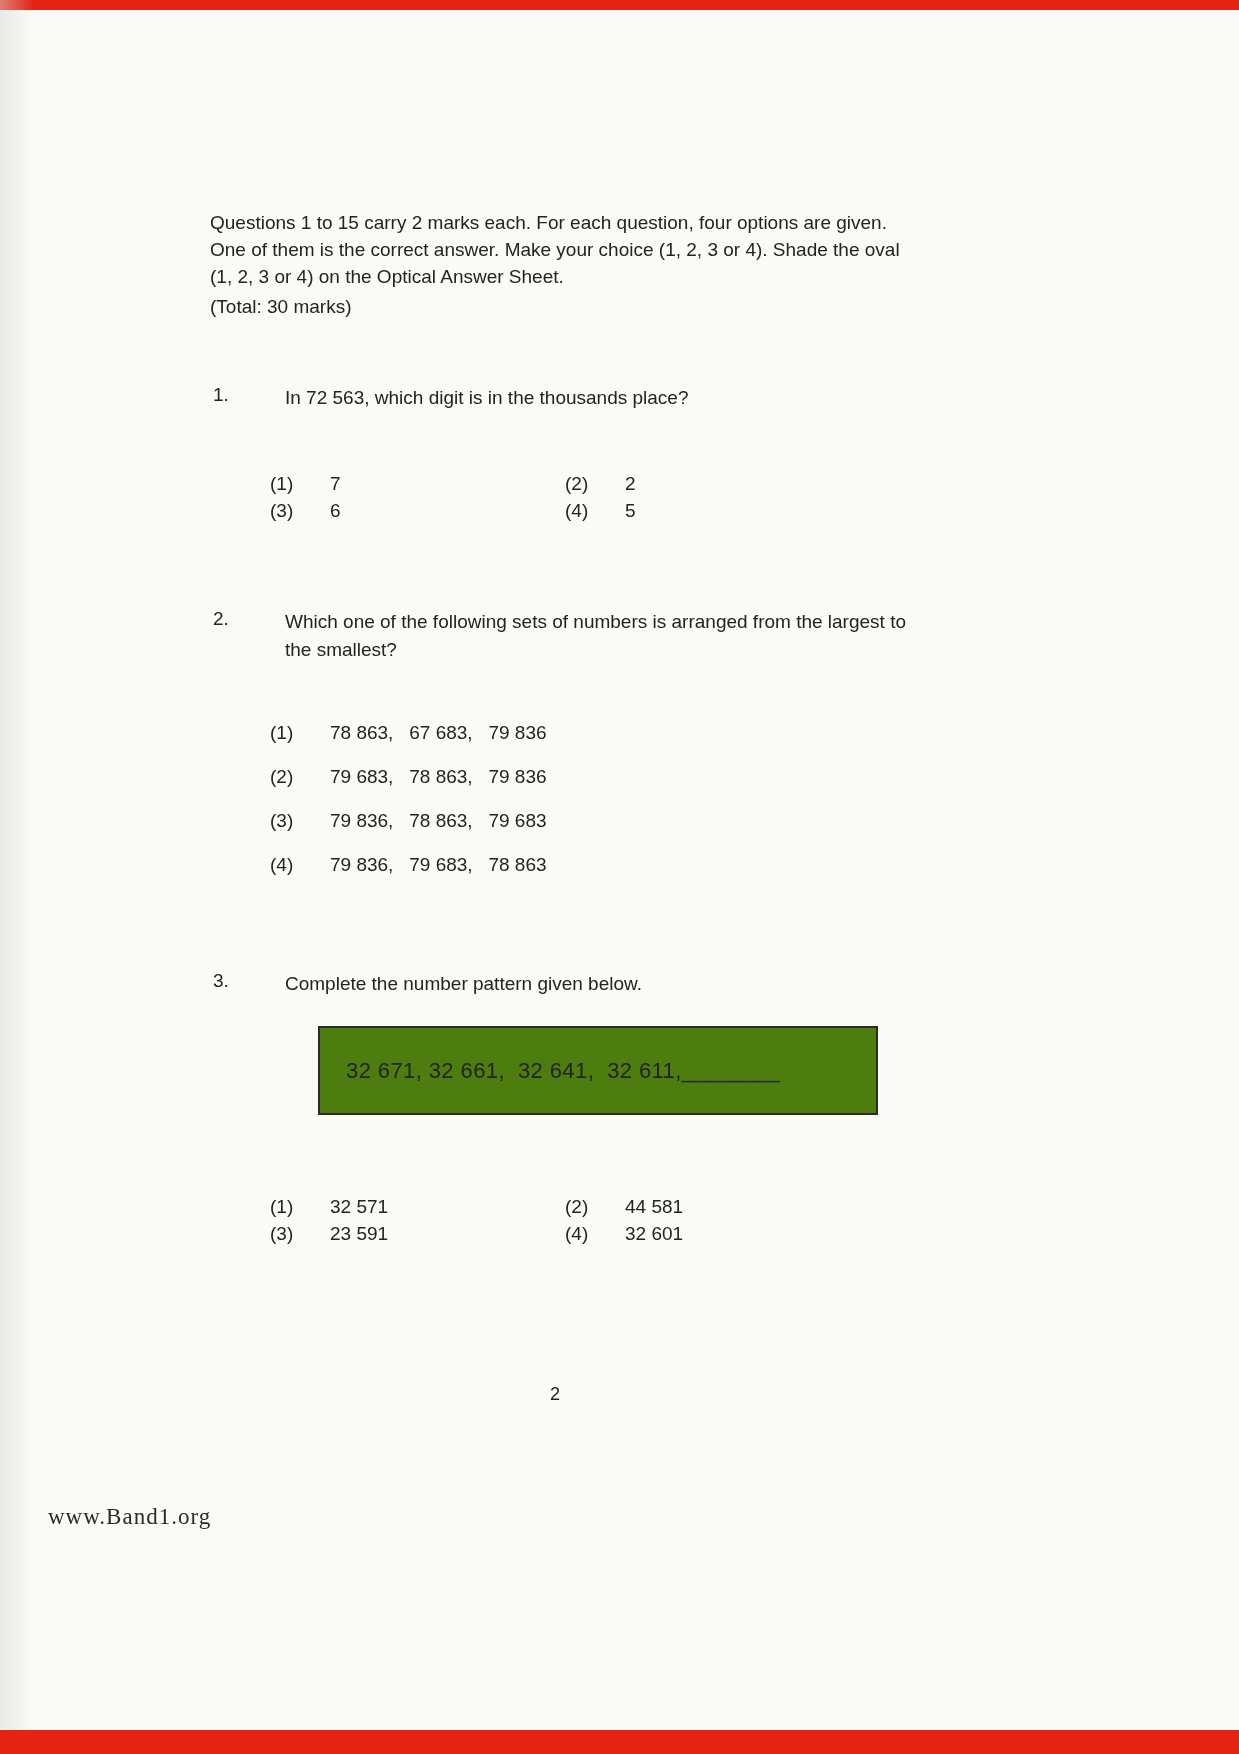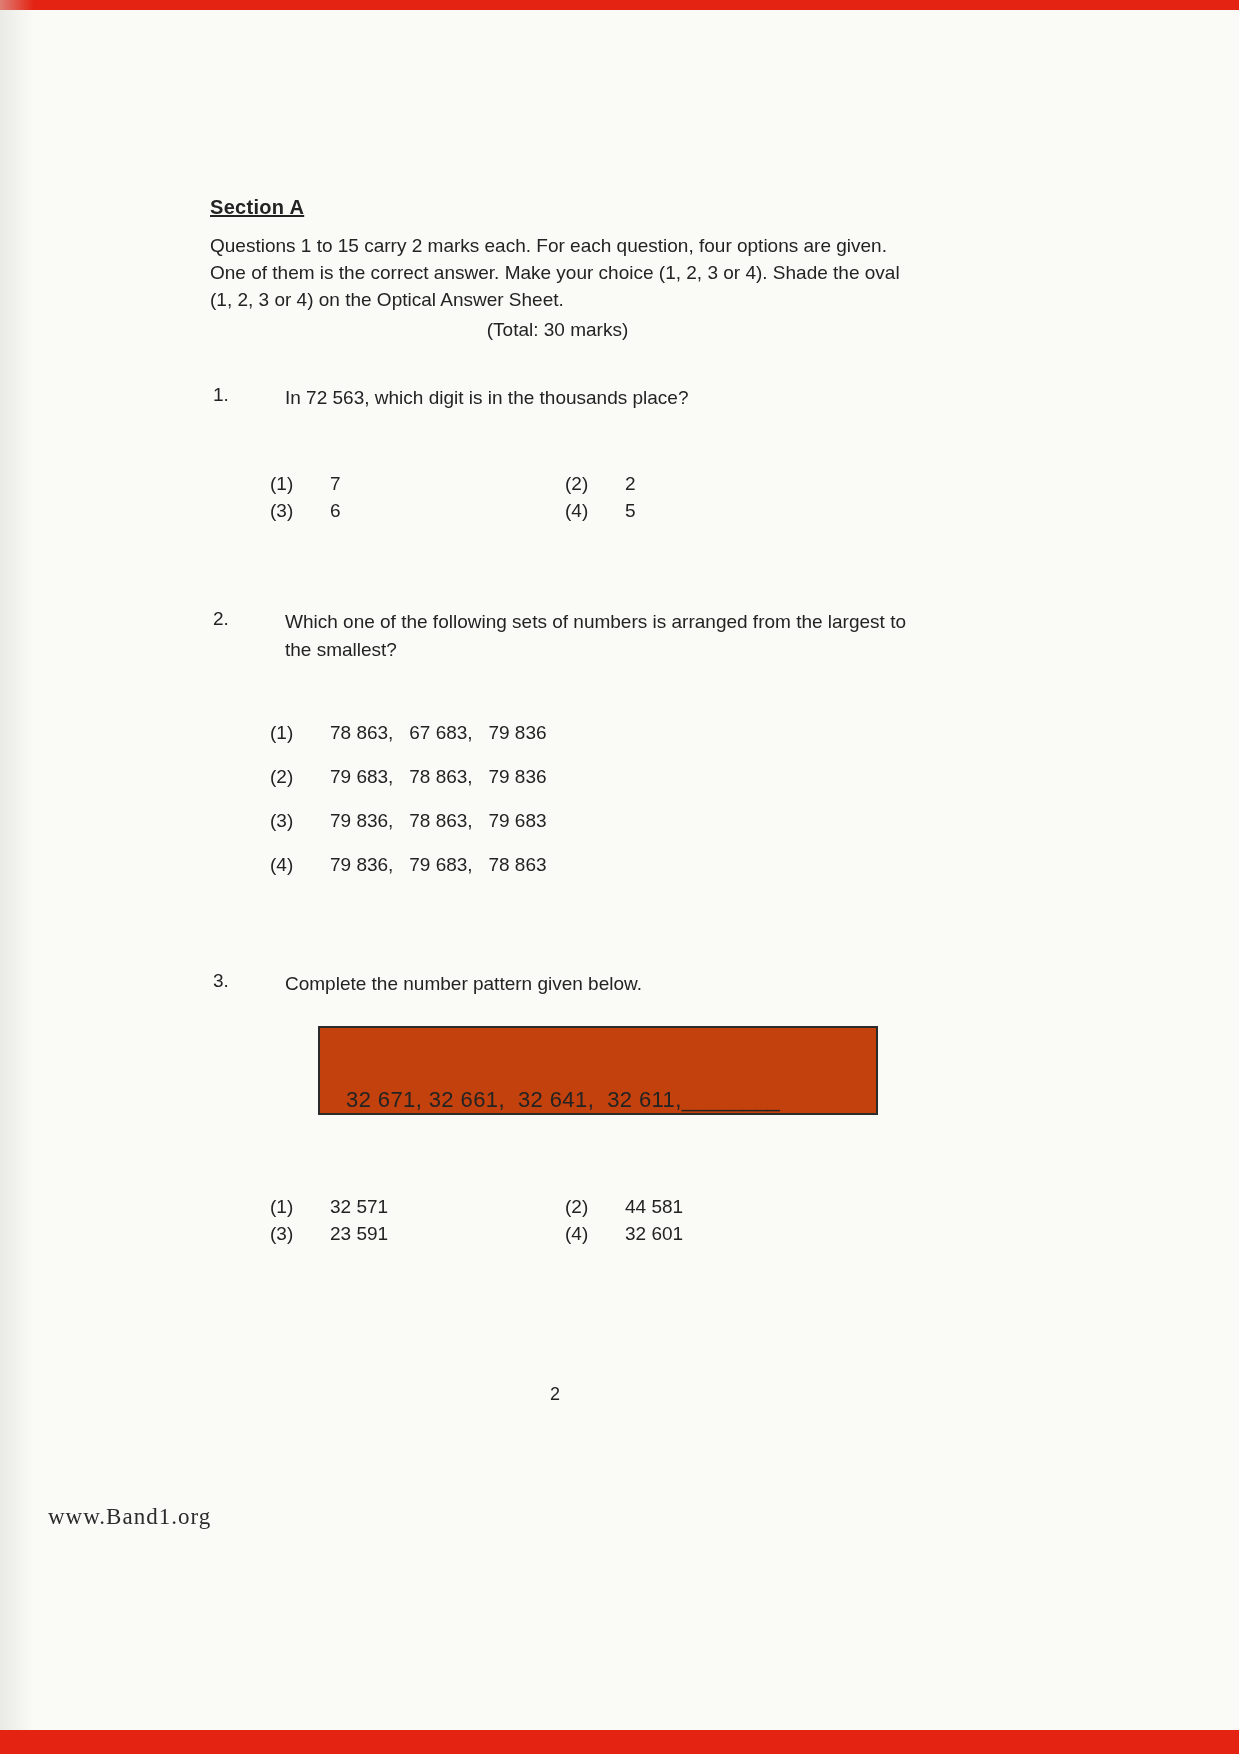--- a/index.html
+++ b/index.html
@@ -38,21 +38,21 @@
   .section-title {
     font-size:20px; font-weight:bold; text-decoration:underline;
     letter-spacing:.3px;
   }
   .instructions {
     margin-top:14px;
     font-size:19px; line-height:1.42;
   }
   .total {
     margin-top:5px;
-    font-size:19px; text-align:center;
+    font-size:19px; text-align:left;
   }
 
   .q { position:absolute; left:213px; width:700px; font-size:19px; }
   .q-num { position:absolute; left:0; top:0; }
   .q-text { margin-left:72px; line-height:1.45; width:645px; }
 
   #q1 { top:384px; }
   #q2 { top:608px; }
   #q3 { top:970px; }
 
@@ -68,25 +68,25 @@
 
   .optlist { position:absolute; left:270px; top:722px; font-size:19px; }
   .optlist .row { display:flex; margin-bottom:22px; }
   .optlist .lab { width:60px; }
   .val { white-space:pre; }
 
   .pattern-box {
     position:absolute; left:318px; top:1026px;
     width:530px; height:85px;
     border:2px solid #2b2b2b;
-    display:flex; align-items:flex-end;
+    display:flex; align-items:center;
     padding-left:26px;
     font-size:22px;
     letter-spacing:.4px;
-    background:#c2410c;
+    background:#4d7c0f;
   }
   .pattern-blank {
     white-space:pre;
     letter-spacing:0;
   }
 
   .page-number {
     position:absolute; top:1384px; left:210px; width:690px;
     text-align:center; font-size:18px;
   }
@@ -98,21 +98,20 @@
 </style>
 </head>
 <body>
 
 <div class="page">
 
   <div class="red-bar-top"></div>
   <div class="scan-edge-left"></div>
 
   <div class="section-head">
-    <div class="section-title">Section A</div>
     <div class="instructions">Questions 1 to 15 carry 2 marks each.  For each question, four options are given.  One of them is the correct answer.  Make your choice (1, 2, 3 or 4). Shade the oval (1, 2, 3 or 4) on the Optical Answer Sheet.</div>
     <div class="total">(Total: 30 marks)</div>
   </div>
 
   <div class="q" id="q1">
     <span class="q-num">1.</span>
     <div class="q-text">In 72 563, which digit is in the thousands place?</div>
   </div>
   <div class="opts2col" id="q1-opts">
     <span>(1)</span>

